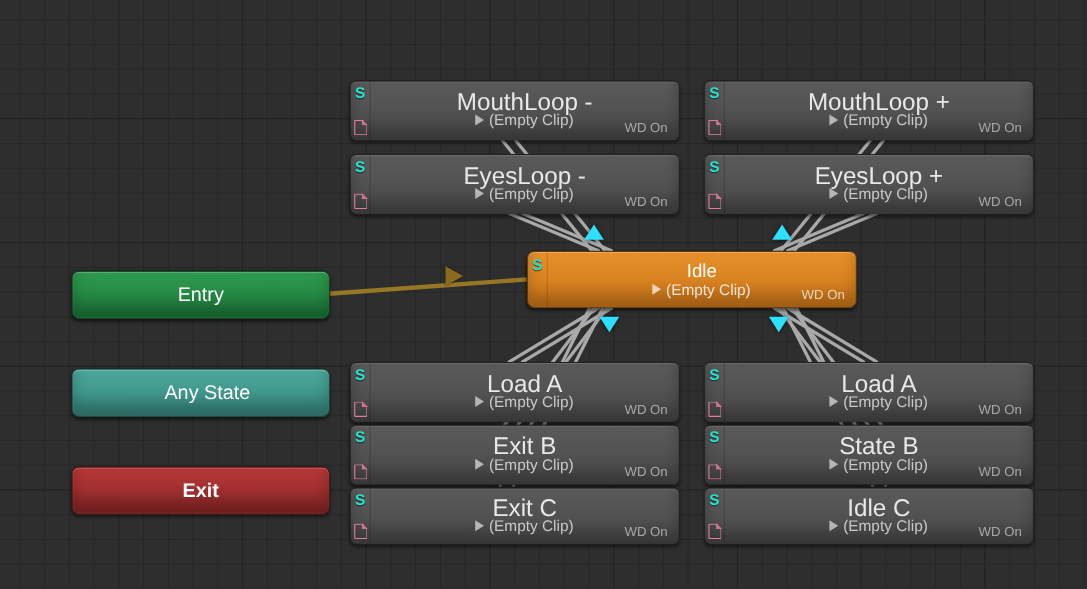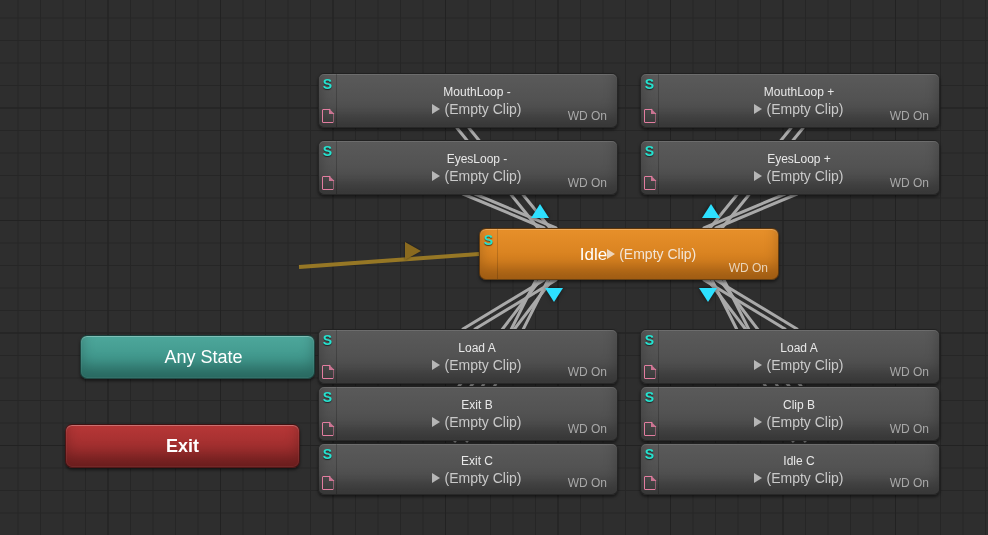--- a/index.html
+++ b/index.html
@@ -62,21 +62,21 @@
     display:flex;
   }
   .idle .sbad {
     width:18px;
     display:flex; align-items:flex-start; justify-content:center;
     padding-top:3px;
     color:#25e3d0; font-weight:700; font-size:14px;
     text-shadow:0 1px 1px rgba(0,0,0,.6);
     border-right:1px solid rgba(0,0,0,.15);
   }
-  .idle .mid { flex:1; display:flex; flex-direction:row; align-items:center; justify-content:center; }
+  .idle .mid { flex:1; display:flex; flex-direction:column; align-items:center; justify-content:center; }
   .idle .title { font-size:17px; line-height:17px; }
   .idle .sub { font-size:14px; color:#f2e5d7; display:flex; align-items:center; gap:4px;}
   .idle .wd { position:absolute; right:10px; bottom:4px; font-size:12px; color:#e9d5bb;}
 
   
   .state {
     width:300px; height:55px;
     border-radius:6px;
     background:linear-gradient(#5a5a5a,#4a4a4a);
     border:1px solid rgba(0,0,0,.55);
@@ -105,21 +105,21 @@
     clip-path: polygon(0 0, 70% 0, 100% 30%, 100% 100%, 0 100%);
   }
   .doc-ico::after{
     content:""; position:absolute; right:-1px; top:-1px;
     width:6px; height:6px;
     background:#e37da0;
     clip-path: polygon(0 0, 100% 100%, 0 100%);
     opacity:.85;
   }
   .state .mid { flex:1; display:flex; flex-direction:column; align-items:center; justify-content:center; }
-  .state .title { font-size:12px; color:#e8e8e8; line-height:17px;}
+  .state .title { font-size:22px; color:#e8e8e8; line-height:17px;}
   .state .sub { font-size:14px; color:#c9c9c9; display:flex; align-items:center; gap:4px;}
   .state .wd { position:absolute; right:10px; bottom:4px; font-size:12px; color:#a8a8a8;}
   .play-ico {
     display:inline-block;
     width:0; height:0;
     border-left:8px solid currentColor;
     border-top:5px solid transparent;
     border-bottom:5px solid transparent;
     opacity:.85;
   }
@@ -188,21 +188,24 @@
     </g>
   </svg>
 
   <div class="entryarrow" style="left:405px; top:242px;"></div>
 
   <div class="trimark up" style="left:531px; top:204px;"></div>
   <div class="trimark down" style="left:545px; top:288px;"></div>
   <div class="trimark up" style="left:702px; top:204px;"></div>
   <div class="trimark down" style="left:699px; top:288px;"></div>
 
-  <div class="node special anystate" style="left:80px; top:335px;padding-left:12px;">
+  <div class="node special entry" style="left:65px; top:246px;">
+    <span>Entry</span>
+  </div>
+  <div class="node special anystate" style="left:65px; top:335px;padding-left:12px;">
     <span>Any State</span>
   </div>
   <div class="node special exit" style="left:65px; top:424px;font-weight:bold;">
     <span>Exit</span>
   </div>
 
   <div class="node idle" style="left:479px; top:228px;">
     <div class="sbad">
         <span>S</span>
       </div>
@@ -329,21 +332,21 @@
         </div>
       </div>
     <div class="wd">WD On</div>
   </div>
   <div class="node state" style="left:640px; top:386px;">
     <div class="sidebar">
         <span class="s">S</span>
         <span class="doc-ico"></span>
       </div>
     <div class="mid">
-        <div class="title">Clip B</div>
+        <div class="title">State B</div>
         <div class="sub">
           <span class="play-ico"></span>
           <span>(Empty Clip)</span>
         </div>
       </div>
     <div class="wd">WD On</div>
   </div>
   <div class="node state compact" style="left:640px; top:443px;">
     <div class="sidebar">
         <span class="s">S</span>

